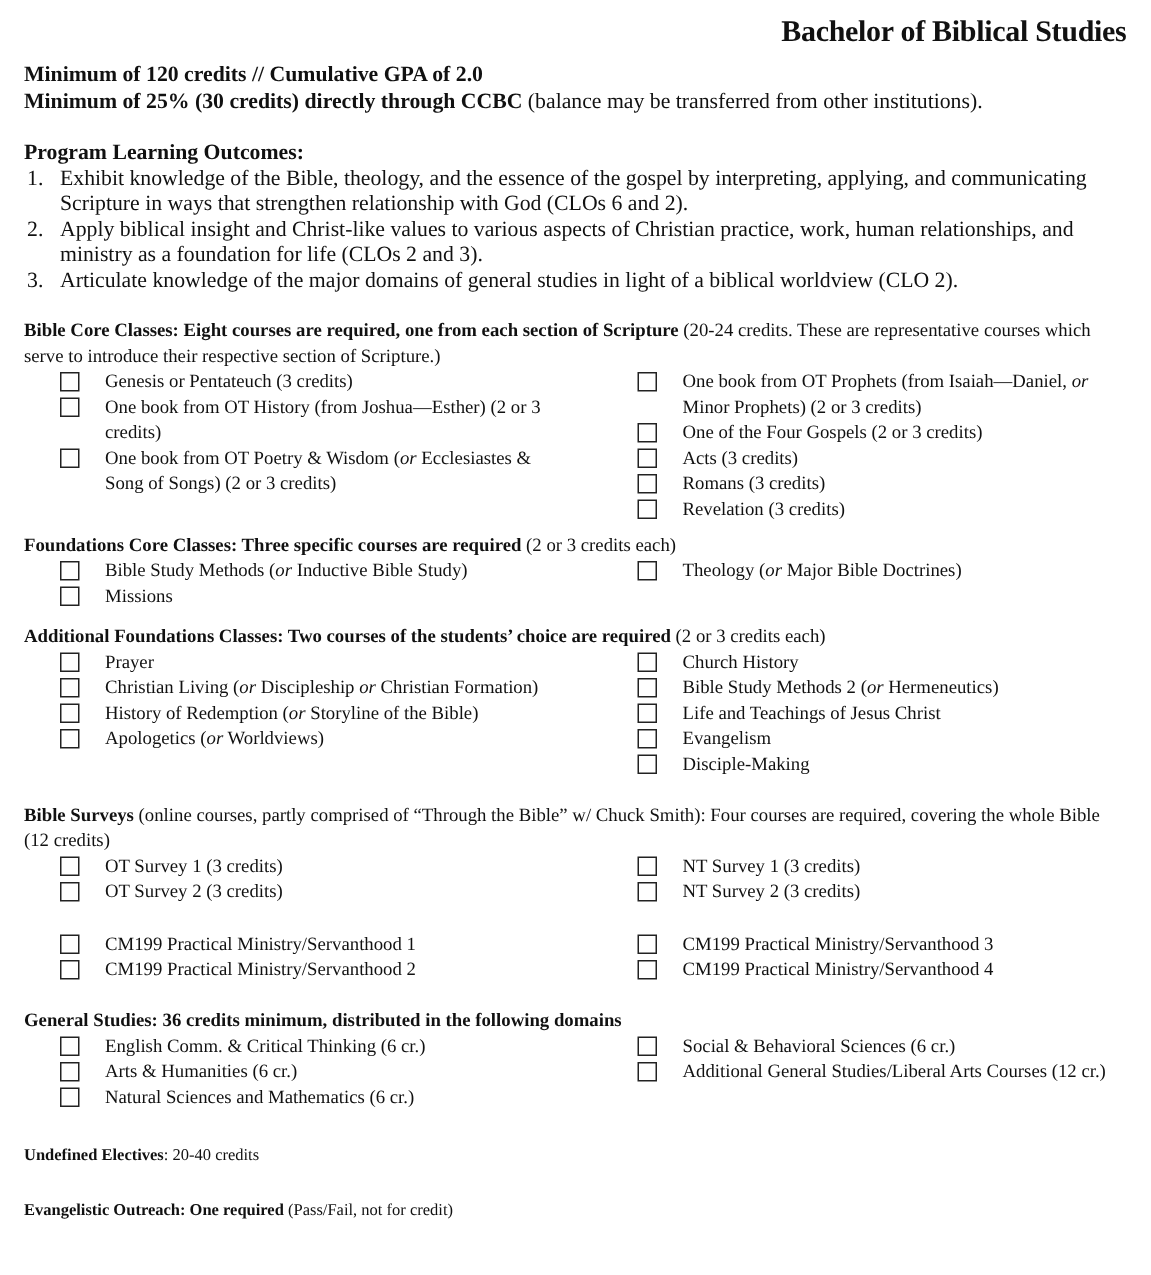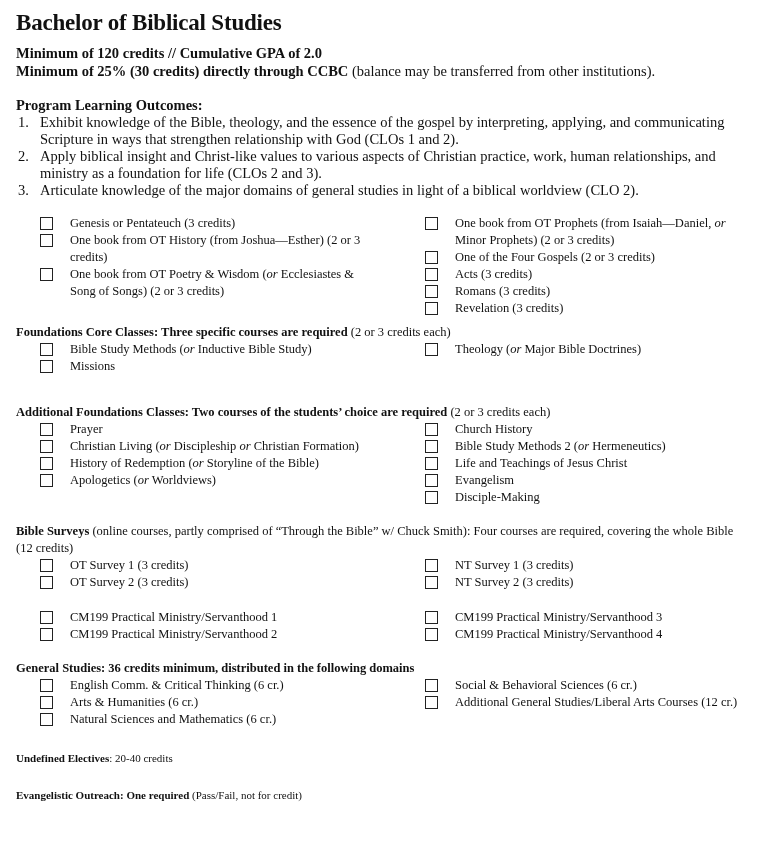--- a/index.html
+++ b/index.html
@@ -4,21 +4,21 @@
 <style>
   html, body { margin: 0; padding: 0; background: #ffffff; }
   body {
     width: 767px; height: 850px; overflow: hidden;
     font-family: "Liberation Serif", "DejaVu Serif", serif;
     color: #111;
     font-size: 13px;
   }
   .page { position: relative; padding: 8px 16px 0 16px; }
   .title {
-    text-align: left; font-weight: bold; font-size: 23px;
+    text-align: right; font-weight: bold; font-size: 20px;
     margin: 2px 0 8px 0; letter-spacing: -0.2px;
   }
   .req-line { font-size: 14.5px; line-height: 18px; }
   .req-line b { font-weight: bold; }
   .note { font-weight: normal; }
   .plo-heading { font-weight: bold; font-size: 14.5px; margin-top: 16px; line-height: 18px; }
   ol.plo { margin: 0; padding: 0; list-style: none; font-size: 14.5px; line-height: 17px; }
   ol.plo li { position: relative; padding-left: 24px; }
   ol.plo li .num { position: absolute; left: 2px; top: 0; }
   .section { margin-top: 14px; }
@@ -53,26 +53,27 @@
 
   <div class="req-line">
     <b>Minimum of 120 credits // Cumulative GPA of 2.0</b>
   </div>
   <div class="req-line">
     <b>Minimum of 25% (30 credits) directly through CCBC</b><span class="note"> (balance may be transferred from other institutions).</span>
   </div>
 
   <div class="plo-heading">Program Learning Outcomes:</div>
   <ol class="plo">
-    <li><span class="num">1.</span><span>Exhibit knowledge of the Bible, theology, and the essence of the gospel by interpreting, applying, and communicating Scripture in ways that strengthen relationship with God (CLOs 1 and 2).</span></li>
+    <li><span class="num">1.</span><span>Exhibit knowledge of the Bible, theology, and the essence of the gospel by interpreting, applying, and communicating Scripture in ways that strengthen relationship with God (CLOs 6 and 2).</span></li>
     <li><span class="num">2.</span><span>Apply biblical insight and Christ-like values to various aspects of Christian practice, work, human relationships, and ministry as a foundation for life (CLOs 2 and 3).</span></li>
     <li><span class="num">3.</span><span>Articulate knowledge of the major domains of general studies in light of a biblical worldview (CLO 2).</span></li>
   </ol>
 
   <div class="section" style="margin-top:16px">
+      <div class="section-head"><b>Bible Core Classes: Eight courses are required, one from each section of Scripture</b><span> (20-24 credits. These are representative courses which serve to introduce their respective section of Scripture.)</span></div>
       <div class="cols">
         <div class="col left">
           <div class="item">
             <span class="box" role="checkbox"></span>
             <span class="item-label">Genesis or Pentateuch (3 credits)</span>
           </div>
           <div class="item">
             <span class="box" role="checkbox"></span>
             <span class="item-label">One book from OT History (from Joshua—Esther) (2 or 3 credits)</span>
           </div>
@@ -119,21 +120,21 @@
           </div>
         </div>
         <div class="col right">
           <div class="item">
             <span class="box" role="checkbox"></span>
             <span class="item-label">Theology (<i>or</i> Major Bible Doctrines)</span>
           </div>
         </div>
       </div>
     </div>
-  <div class="section" style="margin-top:29px">
+  <div class="section" style="margin-top:10px">
       <div class="section-head"><b>Additional Foundations Classes: Two courses of the students’ choice are required</b><span> (2 or 3 credits each)</span></div>
       <div class="cols">
         <div class="col left">
           <div class="item">
             <span class="box" role="checkbox"></span>
             <span class="item-label">Prayer</span>
           </div>
           <div class="item">
             <span class="box" role="checkbox"></span>
             <span class="item-label">Christian Living (<i>or</i> Discipleship <i>or</i> Christian Formation)</span>

